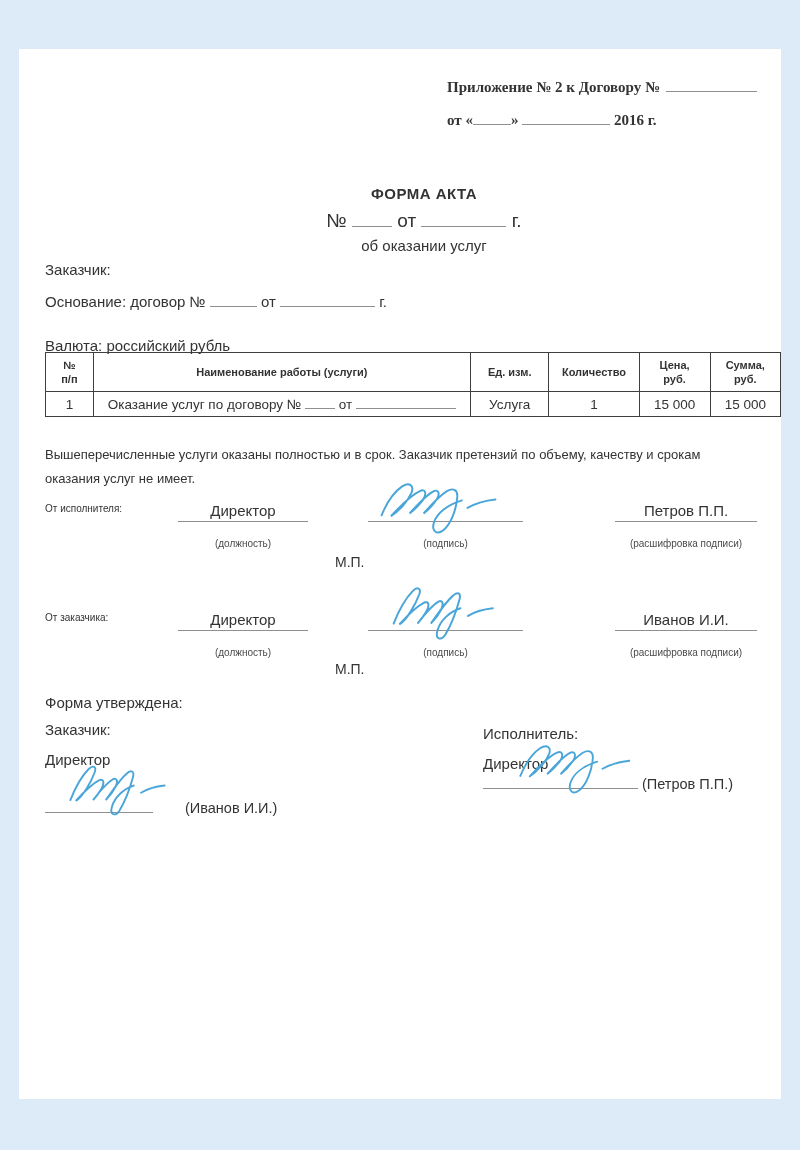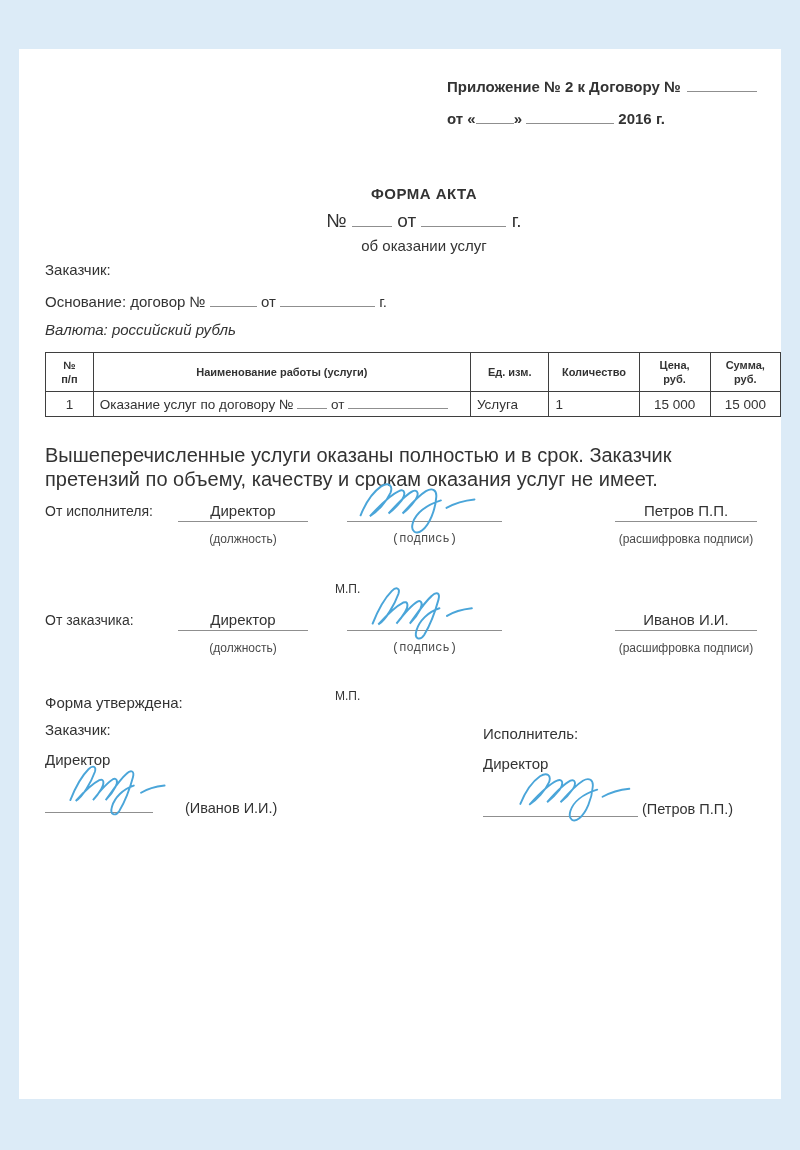--- a/index.html
+++ b/index.html
@@ -22,21 +22,21 @@
     display:inline-block;
     border-bottom:1px solid #8f8f8f;
     height:15px;
     vertical-align:baseline;
   }
   .w38{width:38px} .w40{width:40px} .w47{width:47px} .w85{width:85px}
   .w88{width:88px} .w95{width:95px} .w30{width:30px} .w100{width:100px}
   .w108{width:108px} .w155{width:155px}
 
   
-  .hdr { left:428px; top:27px; width:310px; font-weight:bold; font-size:15px; }
+  .hdr { left:428px; top:27px; width:310px; font-weight:bold; font-size:15px;font-family:Liberation Serif, serif; }
   .hdr-line { display:flex; align-items:baseline; white-space:pre; margin-bottom:13px; }
   .hdr-line .grow { flex:1 1 auto; border-bottom:1px solid #8f8f8f; height:15px; margin-left:6px; }
 
   
   .title-block { left:0; top:136px; width:762px; text-align:center;padding-left:24px; }
   .title-main { font-size:15px; font-weight:bold; letter-spacing:.5px; }
   .title-line2 { margin-top:8px; font-size:19px; white-space:pre; }
   .title-sub { margin-top:5px; font-size:15px; }
 
   
@@ -47,41 +47,41 @@
   table { border-collapse:collapse; table-layout:fixed; }
   th,td { border:1px solid #3f3f3f; padding:0 6px; }
   th {
     font-size:11px; font-weight:bold; text-align:center;
     height:38px; white-space:pre-line; line-height:1.3;
   }
   td { font-size:13.5px; height:24px; }
   .col-num{width:38px} .col-name{width:402px} .col-unit{width:69px}
   .col-qty{width:79px} .col-price{width:62px} .col-sum{width:60px}
   td.c-center{ text-align:center; }
-  td.c-left{ text-align:left; }
+  td.c-left{ text-align:center; }
   td .blank{ height:12px; }
 
   
-  .statement { left:26px; top:394px; width:712px; font-size:20px; line-height:24px; }
-
-  
-  .sig-label { font-size:14px; }
+  .statement { left:26px; top:394px; width:712px; font-size:13px; line-height:24px; }
+
+  
+  .sig-label { font-size:10px; }
   .sig-col { position:absolute; text-align:center; }
   .sig-value {
     font-size:15px; height:23px;
     border-bottom:1px solid #8f8f8f;
     display:flex; align-items:flex-end; justify-content:center;
     padding-bottom:2px;
   }
-  .sig-caption { font-size:12px; color:#4a4a4a; margin-top:10px; }
+  .sig-caption { font-size:10px; color:#4a4a4a; margin-top:16px; }
   .c1 { left:159px; width:130px; }
-  .c2 { left:328px; width:155px;font-family:Liberation Mono, monospace; }
+  .c2 { left:349px; width:155px; }
   .c3 { left:596px; width:142px; }
   .sig-svg { position:absolute; pointer-events:none; }
-  .stamp { font-size:12px;margin-top:28px; }
+  .stamp { font-size:14px; }
 
   
   .appr-title { left:26px; top:645px; font-size:15px; }
   .appr-label { font-size:15px; }
   .appr-sigline { display:flex; align-items:baseline; font-size:14.5px; white-space:pre; position:relative; }
   .appr-sigline .blank { height:16px; }
   .appr-name { margin-left:4px; }
 </style>
 </head>
 <body>
@@ -105,21 +105,21 @@
   </div>
 
   <div class="abs title-block">
     <div class="title-main">ФОРМА АКТА</div>
     <div class="title-line2"><span>№</span> <span class="blank w40"></span> <span>от</span> <span class="blank w85"></span> <span>г.</span></div>
     <div class="title-sub">об оказании услуг</div>
   </div>
 
   <div class="abs info-line" style="top:212px;">Заказчик:</div>
   <div class="abs info-line" style="top:242px;"><span>Основание: договор №</span> <span class="blank w47"></span> <span>от</span> <span class="blank w95"></span> <span>г.</span></div>
-  <div class="abs info-line" style="top:272px;font-style:italic;">Валюта: российский рубль</div>
+  <div class="abs info-line" style="top:288px;">Валюта: российский рубль</div>
 
   <div class="abs acts-table">
     <table>
       <tbody>
           <tr>
         <th class="col-num">№
 п/п</th>
         <th class="col-name">Наименование работы (услуги)</th>
         <th class="col-unit">Ед. изм.</th>
         <th class="col-qty">Количество</th>
@@ -201,21 +201,21 @@
           <path d="M8,42 C12,32 20,16 28,8 C33,3 37,5 35,11 C31,22 22,38 14,43 C22,34 32,24 40,20 C45,18 46,23 42,30 C39,35 35,40 33,42 C40,33 48,23 55,19 C59,17 61,21 58,27 C55,33 50,39 47,42 C53,34 62,20 70,13 C75,8 79,10 77,17 C74,28 68,44 62,54 C58,60 51,59 54,49 C57,39 66,30 78,26"></path>
           <path d="M86,34 C94,29 103,27 112,26"></path>
         </g>
       </svg>
     </div>
   </div>
 
   <div class="abs" style="left:464px; top:676px; width:300px;">
     <div class="appr-label">Исполнитель:</div>
     <div class="appr-label" style="margin-top:13px;">Директор</div>
-    <div class="appr-sigline" style="margin-top:28px;align-items:center;">
+    <div class="appr-sigline" style="">
       <span class="blank w155"></span>
       <span class="appr-name">(Петров П.П.)</span>
       <svg class="sig-svg" style="left:32px; top:-32px;" width="134" height="54" viewBox="0 0 150 60">
         <g fill="none" stroke="#4aa5d9" stroke-width="2.1" stroke-linecap="round">
           <path d="M6,40 C10,30 18,16 28,9 C36,4 41,8 38,16 C34,25 24,36 16,41 C26,30 38,18 47,14 C53,11 55,17 50,24 C46,29 40,35 36,38 C44,29 54,18 62,14 C67,12 69,17 65,23 C61,29 55,35 51,38 C58,30 68,19 76,14 C83,10 88,13 87,21 C86,34 80,50 72,56 C66,61 59,58 62,48 C65,38 76,29 92,24"></path>
           <path d="M98,32 C107,27 118,24 128,23"></path>
         </g>
       </svg>
     </div>
   </div>

